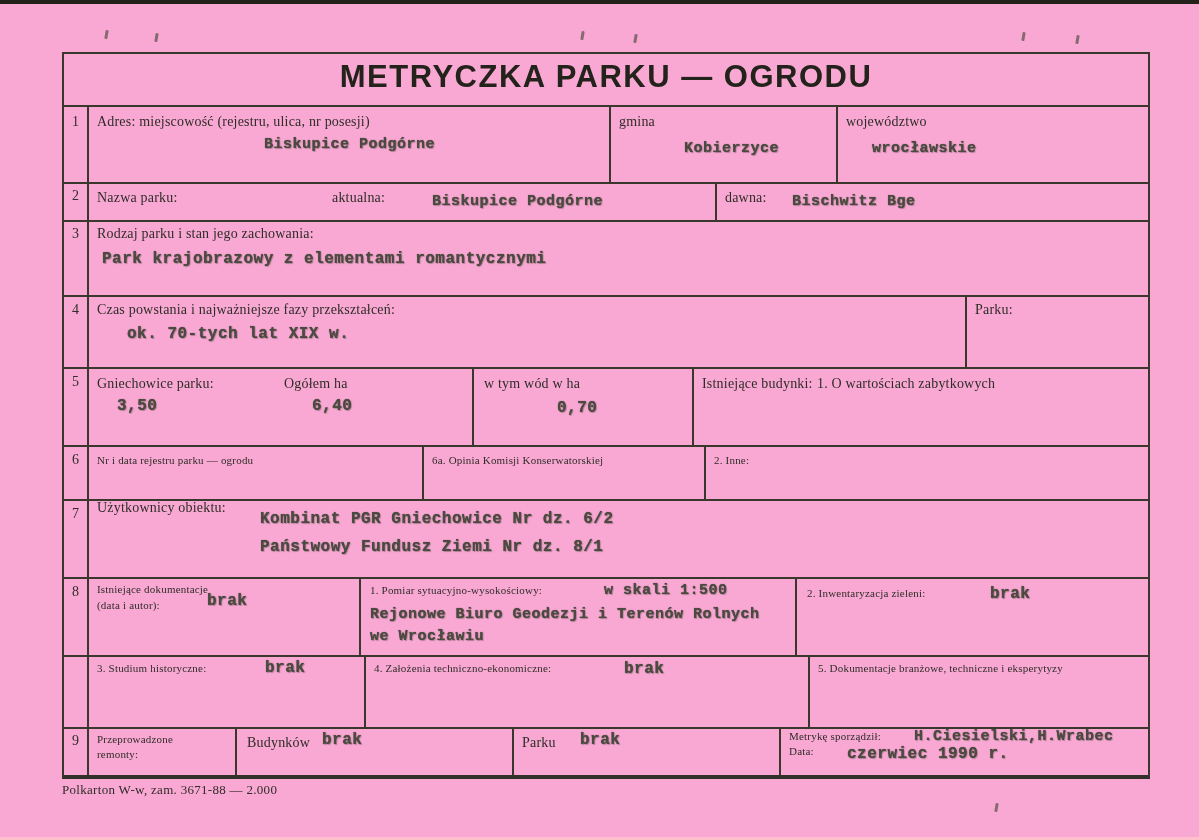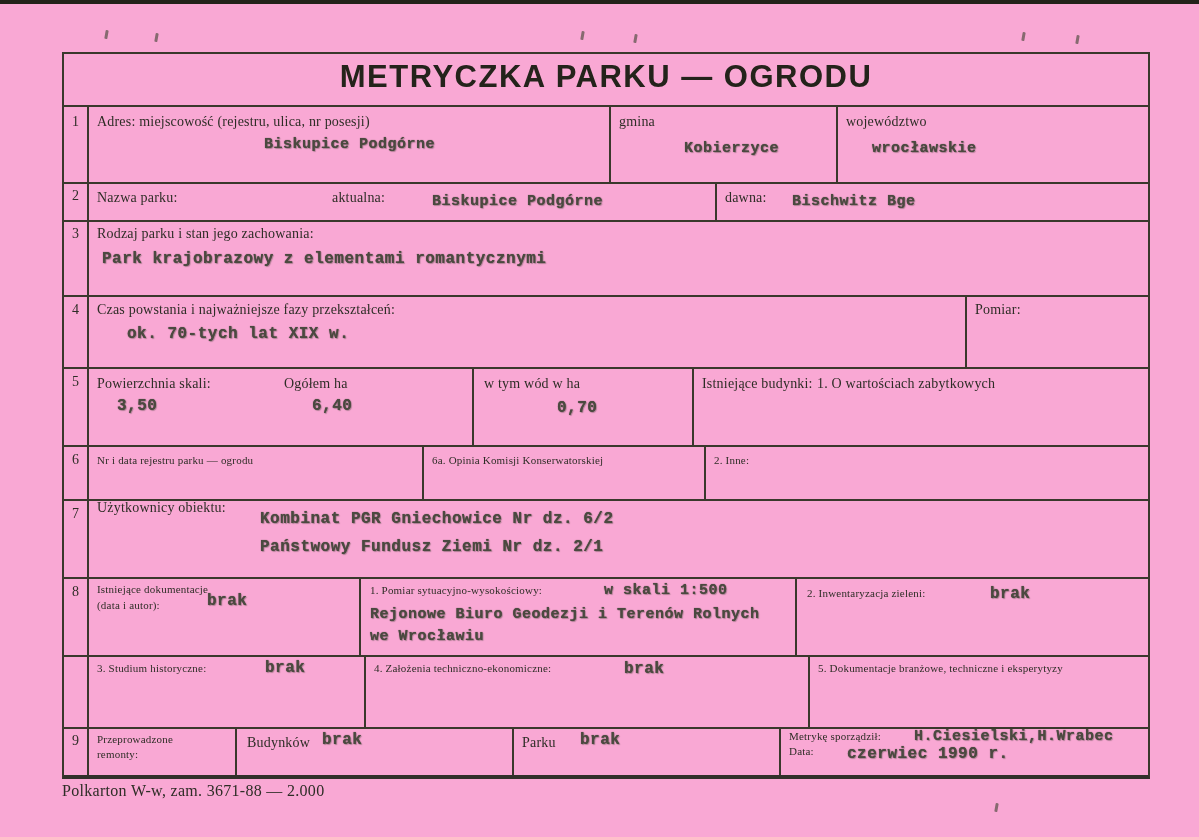--- a/index.html
+++ b/index.html
@@ -24,21 +24,21 @@
   .vline { position:absolute; width:2px; background:#3a382c; }
   .num { position:absolute; font-size:14px; color:#2e2d26; }
   .lbl { position:absolute; font-size:14px; color:#2e2d26; letter-spacing:.2px; white-space:nowrap; }
   .sm  { font-size:11px; }
   .typ {
     position:absolute; font-family:"Liberation Mono", monospace; font-weight:700;
     font-size:15px; color:#4b4940; letter-spacing:.5px; white-space:nowrap;
     text-shadow: 0 0 1px rgba(70,68,56,.95), 1px 1px 1px rgba(70,68,56,.35);
   }
   .big { font-size:16px; }
-  .footer { position:absolute; left:62px; top:782px; font-size:16px; color:#2e2d26; letter-spacing:.3px; }
+  .footer { position:absolute; left:62px; top:782px; font-size:13px; color:#2e2d26; letter-spacing:.3px; }
 </style>
 </head>
 <body>
 
 <div class="page">
 
   <div class="topstrip"></div>
   <div class="speck" style="left:105px;top:30px"></div>
   <div class="speck" style="left:155px;top:33px"></div>
   <div class="speck" style="left:581px;top:31px"></div>
@@ -94,41 +94,41 @@
     <div class="lbl" style="left:661px;top:136px">dawna:</div>
     <div class="typ" style="left:728px;top:139px">Bischwitz Bge</div>
 
     <div class="num" style="left:8px;top:172px">3</div>
     <div class="lbl" style="left:33px;top:172px">Rodzaj parku i stan jego zachowania:</div>
     <div class="typ big" style="left:38px;top:196px">Park krajobrazowy z elementami romantycznymi</div>
 
     <div class="num" style="left:8px;top:248px">4</div>
     <div class="lbl" style="left:33px;top:248px">Czas powstania i najważniejsze fazy przekształceń:</div>
     <div class="typ big" style="left:63px;top:271px">ok. 70-tych lat XIX w.</div>
-    <div class="lbl" style="left:911px;top:248px">Pomiar:</div>
+    <div class="lbl" style="left:911px;top:248px">Parku:</div>
 
     <div class="num" style="left:8px;top:320px">5</div>
-    <div class="lbl" style="left:33px;top:322px">Powierzchnia skali:</div>
+    <div class="lbl" style="left:33px;top:322px">Gniechowice parku:</div>
     <div class="typ big" style="left:53px;top:343px">3,50</div>
     <div class="lbl" style="left:220px;top:322px">Ogółem ha</div>
     <div class="typ big" style="left:248px;top:343px">6,40</div>
     <div class="lbl" style="left:420px;top:322px">w tym wód w ha</div>
     <div class="typ big" style="left:493px;top:345px">0,70</div>
     <div class="lbl" style="left:638px;top:322px">Istniejące budynki:</div>
     <div class="lbl" style="left:753px;top:322px">1. O wartościach zabytkowych</div>
 
     <div class="num" style="left:8px;top:398px">6</div>
     <div class="lbl sm" style="left:33px;top:400px">Nr i data rejestru parku — ogrodu</div>
     <div class="lbl sm" style="left:368px;top:400px">6a. Opinia Komisji Konserwatorskiej</div>
     <div class="lbl sm" style="left:650px;top:400px">2. Inne:</div>
 
     <div class="num" style="left:8px;top:452px">7</div>
     <div class="lbl" style="left:33px;top:446px">Użytkownicy obiektu:</div>
     <div class="typ big" style="left:196px;top:456px">Kombinat PGR Gniechowice Nr dz. 6/2</div>
-    <div class="typ big" style="left:196px;top:484px">Państwowy Fundusz Ziemi Nr dz. 2/1</div>
+    <div class="typ big" style="left:196px;top:484px">Państwowy Fundusz Ziemi Nr dz. 8/1</div>
 
     <div class="num" style="left:8px;top:530px">8</div>
     <div class="lbl sm" style="left:33px;top:529px">Istniejące dokumentacje</div>
     <div class="lbl sm" style="left:33px;top:545px">(data i autor):</div>
     <div class="typ big" style="left:143px;top:538px">brak</div>
     <div class="lbl sm" style="left:306px;top:530px">1. Pomiar sytuacyjno-wysokościowy:</div>
     <div class="typ" style="left:540px;top:528px">w skali 1:500</div>
     <div class="typ" style="left:306px;top:552px">Rejonowe Biuro Geodezji i Terenów Rolnych</div>
     <div class="typ" style="left:306px;top:574px">we Wrocławiu</div>
     <div class="lbl sm" style="left:743px;top:533px">2. Inwentaryzacja zieleni:</div>

